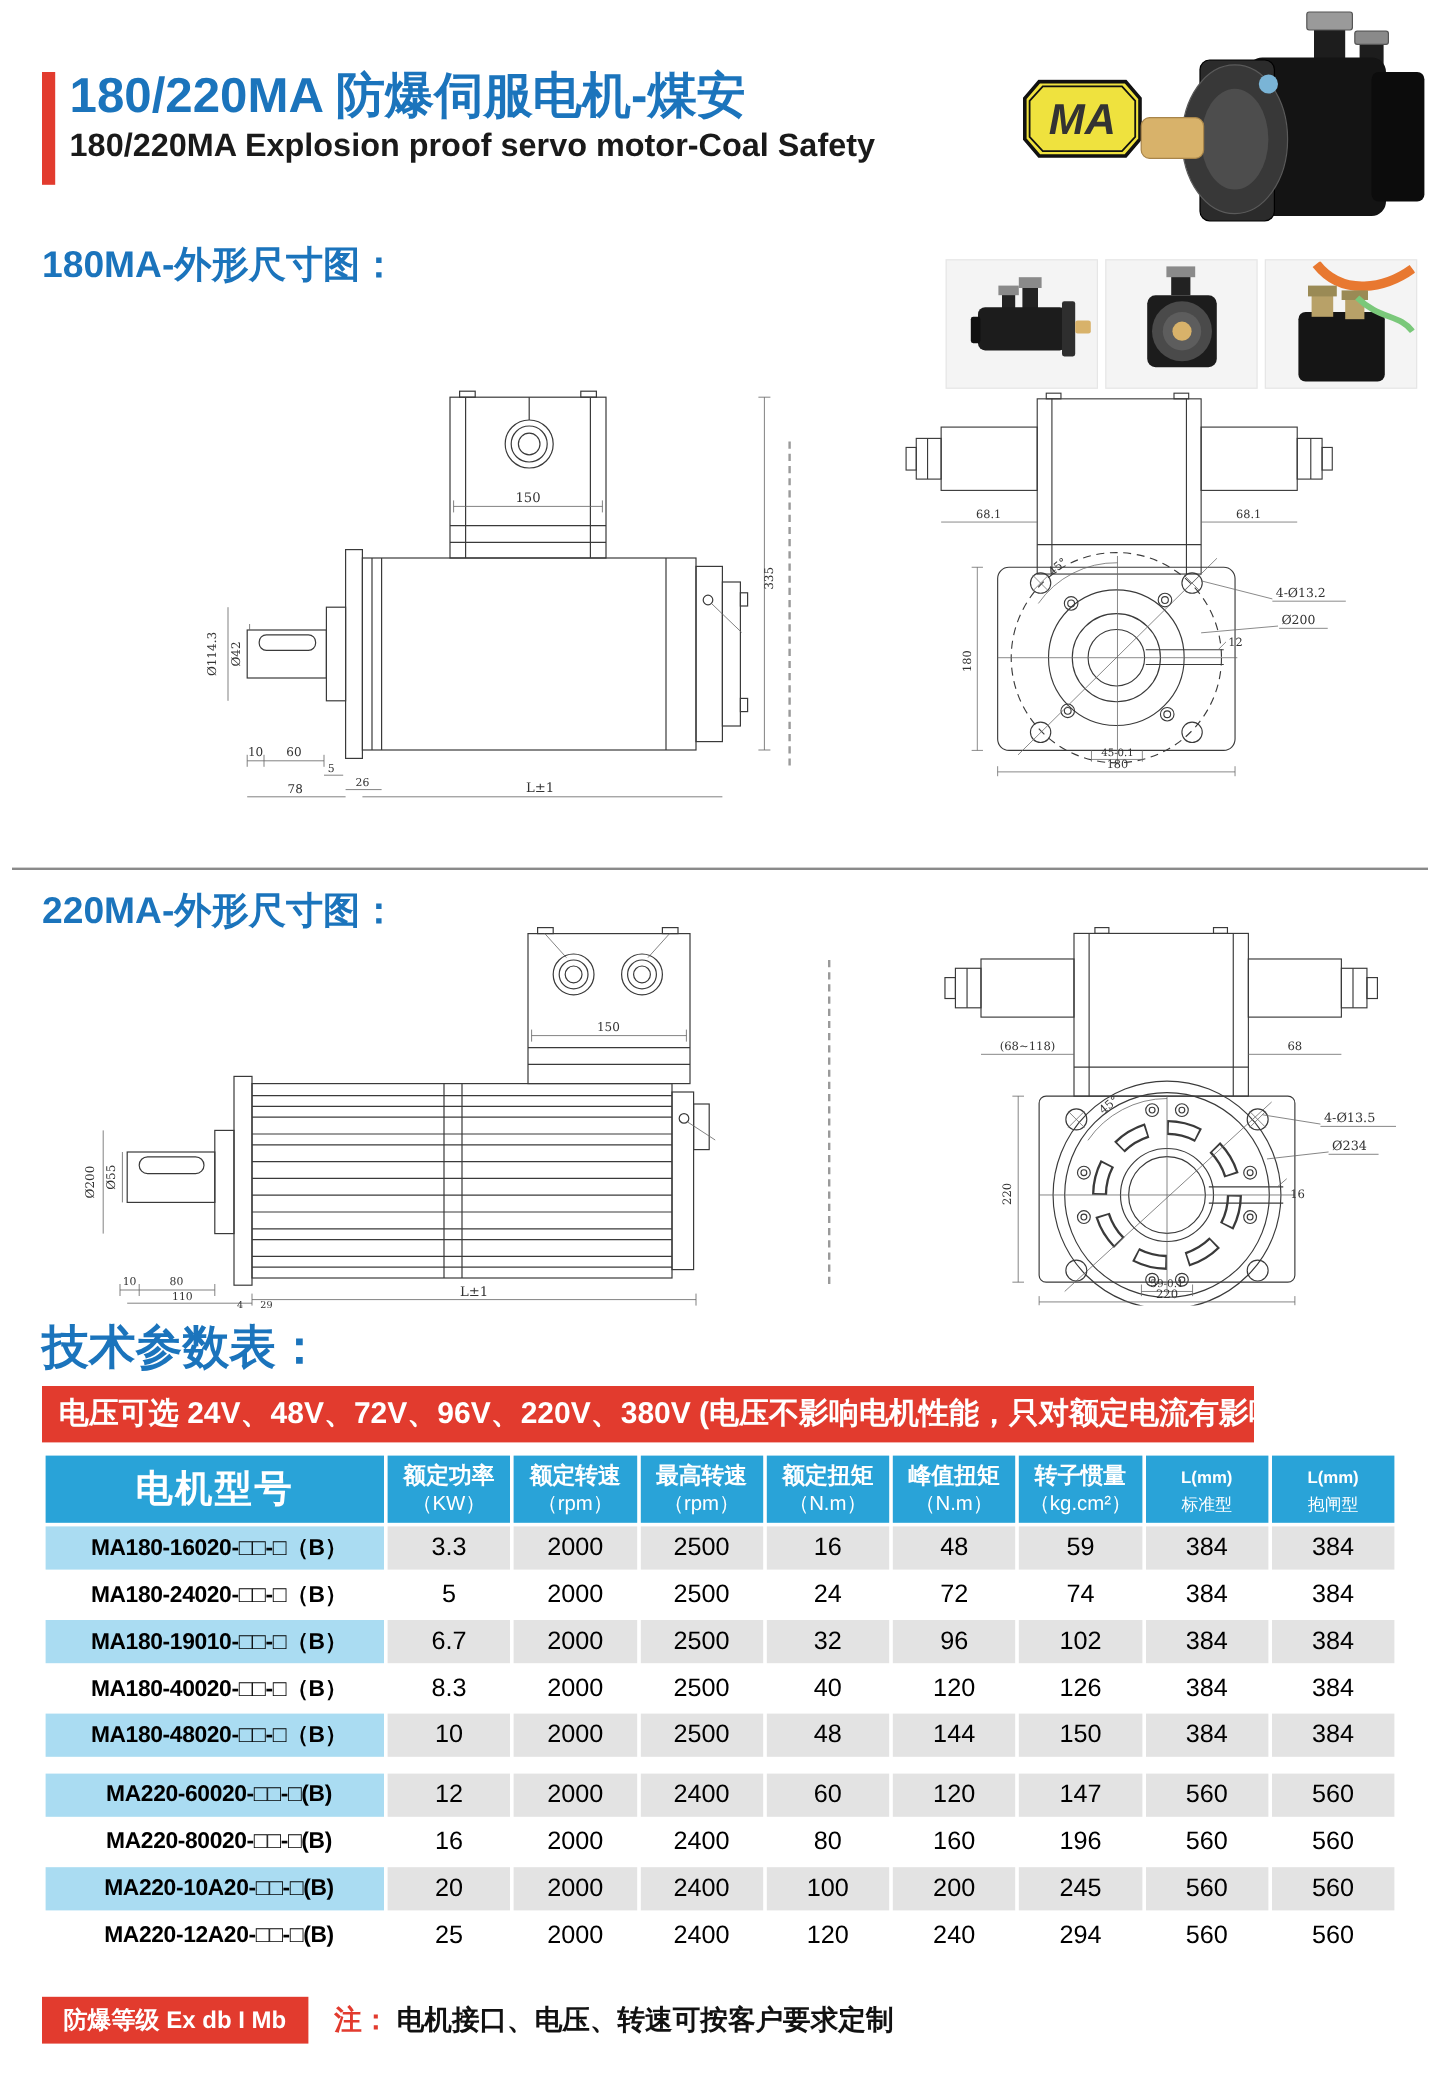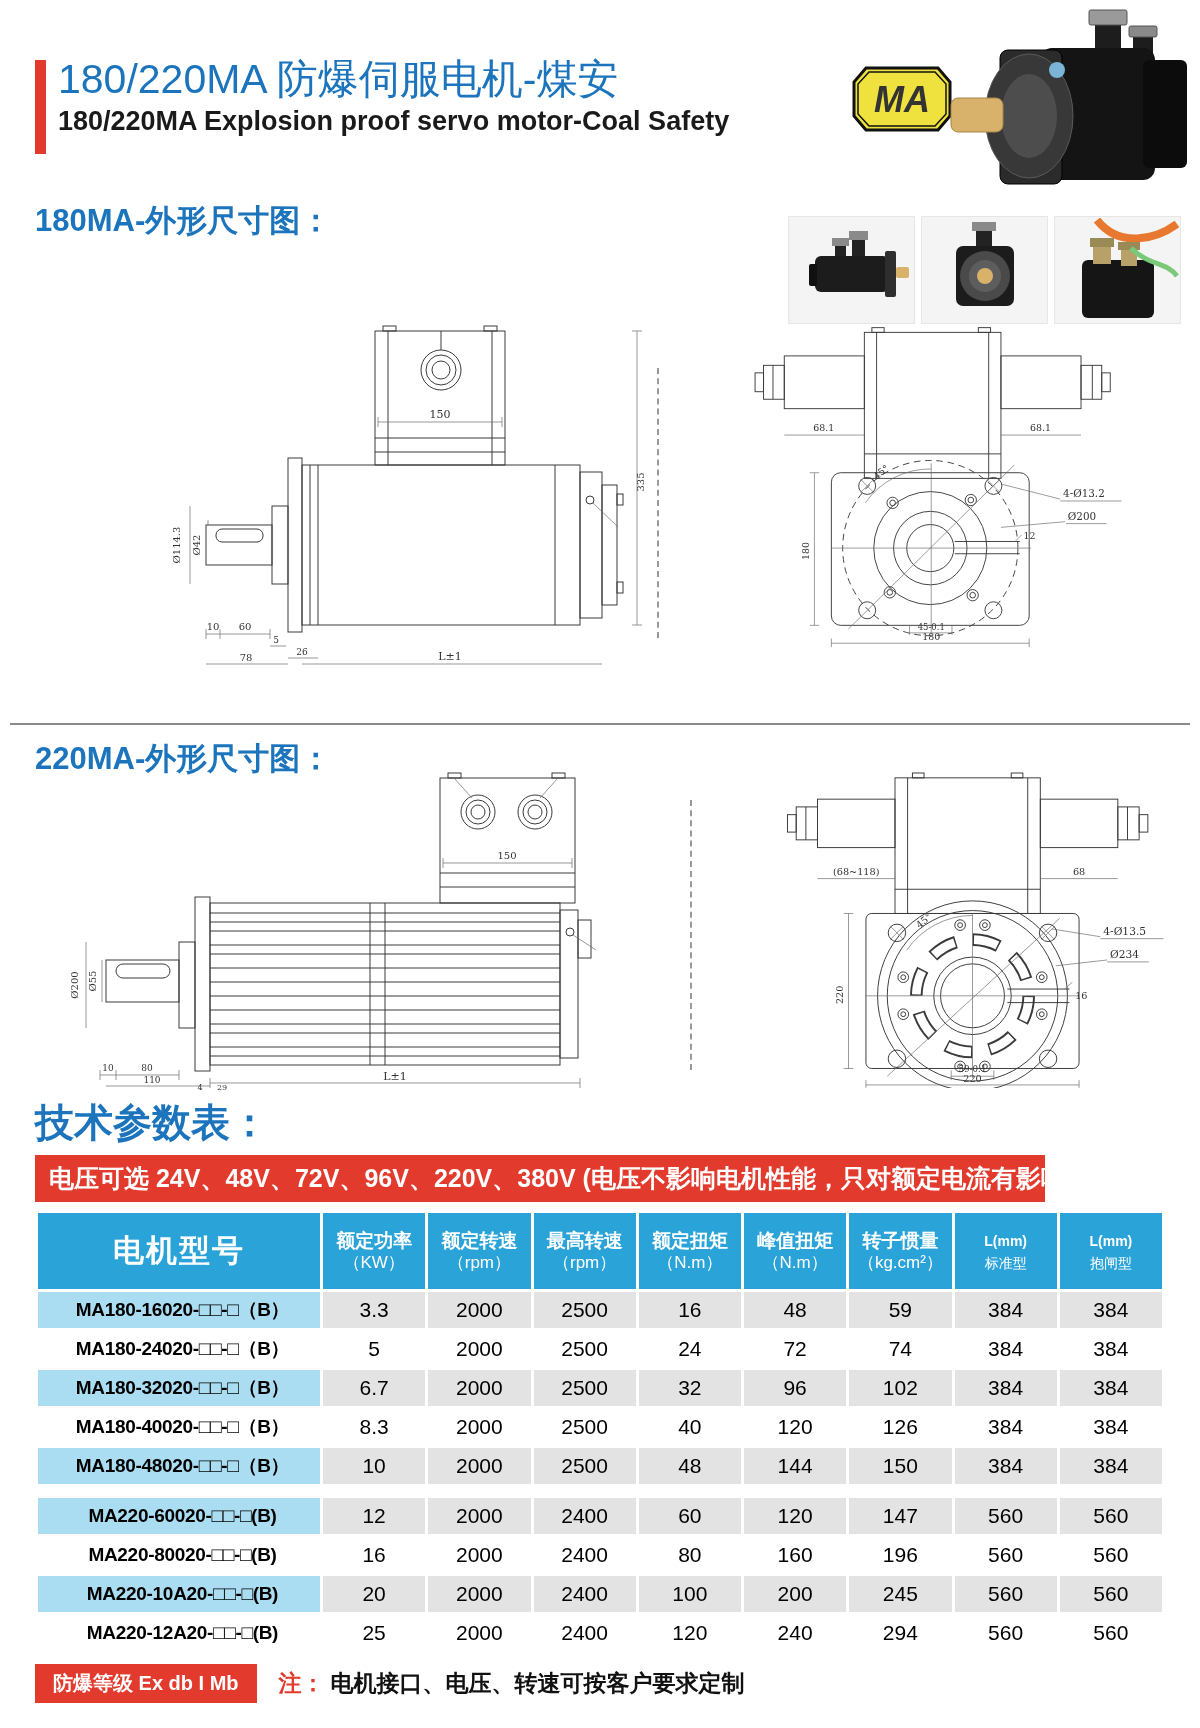--- a/index.html
+++ b/index.html
@@ -1,21 +1,21 @@
 <!DOCTYPE html>
 <html><head>
 <meta charset="utf-8">
 <style>
   html,body{margin:0;padding:0;background:#fff;}
   .page{position:relative;width:1200px;height:1728px;background:#fff;overflow:hidden;
         font-family:"Liberation Sans","DejaVu Sans",sans-serif;color:#111;}
 
   
   .hdr-bar{position:absolute;left:35px;top:60px;width:11px;height:94px;background:#e23b2e;}
-  .hdr-title{position:absolute;left:58px;top:52px;font-size:41px;font-weight:normal;color:#1b74bc;letter-spacing:0;}
+  .hdr-title{position:absolute;left:58px;top:52px;font-size:41px;font-weight:bold;color:#1b74bc;letter-spacing:0;}
   .hdr-sub{position:absolute;left:58px;top:106px;font-size:27px;font-weight:bold;color:#1a1a1a;}
   .ma-logo{position:absolute;left:852px;top:66px;width:100px;height:66px;}
   .hero{position:absolute;left:945px;top:8px;width:250px;height:190px;}
 
   
   .sec-title{position:absolute;left:35px;font-size:31px;font-weight:bold;color:#1b74bc;}
   .t180{top:200px;} .t220{top:738px;} .ttable{top:1096px;font-size:39px;}
 
   
   .thumbs{position:absolute;left:788px;top:216px;display:flex;gap:6px;}
@@ -30,21 +30,21 @@
   .dash-div{position:absolute;border-left:2px dashed #9a9a9a;width:0;}
   .hr-div{position:absolute;left:10px;top:723px;width:1180px;height:0;border-top:2px solid #8a8a8a;}
 
   
   .banner{position:absolute;left:35px;top:1155px;width:1010px;height:47px;background:#e23b2e;
           color:#fff;font-size:25px;font-weight:bold;line-height:47px;padding-left:14px;box-sizing:border-box;white-space:nowrap;}
 
   
   .spec{position:absolute;left:35px;top:1210px;}
   table{border-collapse:separate;border-spacing:3px;width:1130px;table-layout:fixed;}
-  th{background:#29a3d8;color:#fff;vertical-align:middle;padding:0;height:76px;font-weight:bold;}
+  th{background:#29a3d8;color:#fff;vertical-align:middle;padding:0;height:56px;font-weight:bold;}
   th.model-h{font-size:31px;letter-spacing:2px;}
   .h-top{font-size:19px;line-height:24px;}
   .h-bot{font-size:17px;line-height:20px;font-weight:normal;}
   th.lcol-h .h-top{font-size:14px;}
   th.lcol-h .h-bot{font-size:14px;}
   td{height:36px;text-align:center;font-size:21px;font-weight:500;padding:0;color:#000;}
   td.model{text-align:center;padding-left:7px;font-size:19px;font-weight:600;letter-spacing:-0.3px;white-space:nowrap;}
   tr.shaded td{background:#e3e3e3;}
   tr.shaded td.model{background:#aadcf2;}
   tr.plain td{background:#fff;}
@@ -482,21 +482,21 @@
             <td>5</td>
             <td>2000</td>
             <td>2500</td>
             <td>24</td>
             <td>72</td>
             <td>74</td>
             <td>384</td>
             <td>384</td>
           </tr>
           <tr class="shaded">
-            <td class="model">MA180-32020-□□-□（B）</td>
+            <td class="model">MA180-19010-□□-□（B）</td>
             <td>6.7</td>
             <td>2000</td>
             <td>2500</td>
             <td>32</td>
             <td>96</td>
             <td>102</td>
             <td>384</td>
             <td>384</td>
           </tr>
           <tr class="plain">

